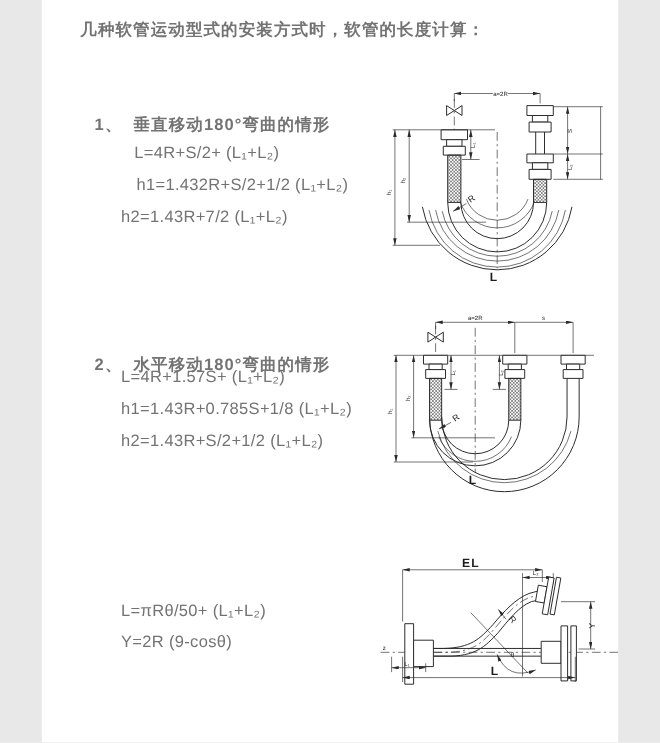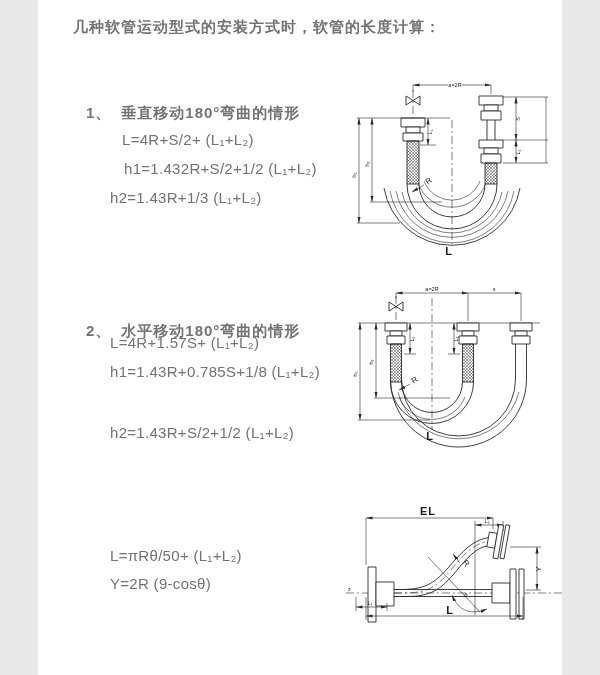--- a/index.html
+++ b/index.html
@@ -42,28 +42,28 @@
     </defs>
   </svg>
 
   <div class="abs title">几种软管运动型式的安装方式时，软管的长度计算：</div>
 
   <div class="abs heading" style="left:48px;top:104px;">
     <span class="num">1、</span><span>垂直移动180°弯曲的情形</span>
   </div>
   <div class="abs formula" style="left:72px;top:131px;margin-left:12px;">L=4R+S/2+ (L₁+L₂)</div>
   <div class="abs formula" style="left:72px;top:160px;margin-left:14px;">h1=1.432R+S/2+1/2 (L₁+L₂)</div>
-  <div class="abs formula" style="left:72px;top:189px;">h2=1.43R+1/3 (L₁+L₂)</div>
+  <div class="abs formula" style="left:72px;top:189px;">h2=1.43R+7/2 (L₁+L₂)</div>
 
   <div class="abs heading" style="left:48px;top:322px;">
     <span class="num">2、</span><span>水平移动180°弯曲的情形</span>
   </div>
   <div class="abs formula" style="left:72px;top:334px;">L=4R+1.57S+ (L₁+L₂)</div>
   <div class="abs formula" style="left:72px;top:363px;">h1=1.43R+0.785S+1/8 (L₁+L₂)</div>
-  <div class="abs formula" style="left:72px;top:392px;margin-top:32px;">h2=1.43R+S/2+1/2 (L₁+L₂)</div>
+  <div class="abs formula" style="left:72px;top:392px;">h2=1.43R+S/2+1/2 (L₁+L₂)</div>
 
   <div class="abs formula" style="left:72px;top:547px;">L=πRθ/50+ (L₁+L₂)</div>
   <div class="abs formula" style="left:72px;top:575px;">Y=2R (9-cosθ)</div>
 
   <svg style="left:312px;top:72px;" width="276" height="192" viewBox="0 0 276 192">
 
     <g>
       <line class="dim" x1="63" y1="13" x2="98" y2="13" marker-start="url(#arr)"></line>
       <line class="dim" x1="112" y1="13" x2="141" y2="13" marker-end="url(#arr)"></line>
       <line class="thin" x1="63" y1="13" x2="63" y2="20"></line>

